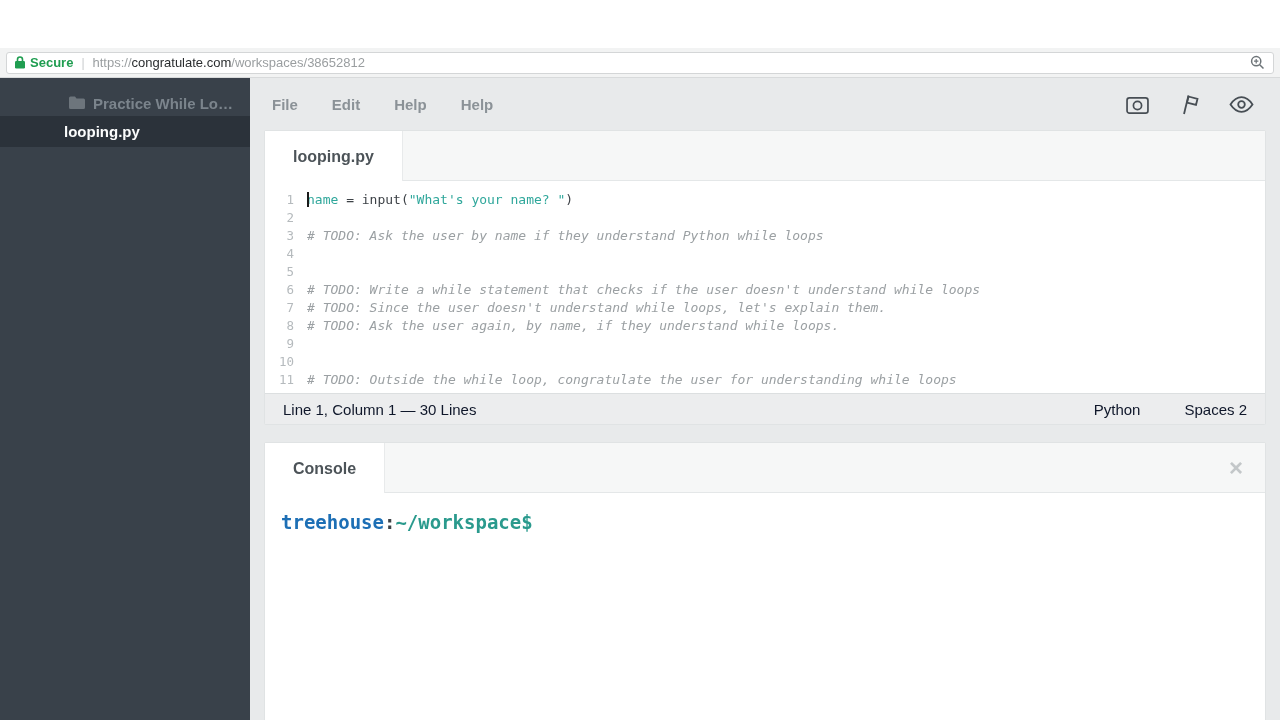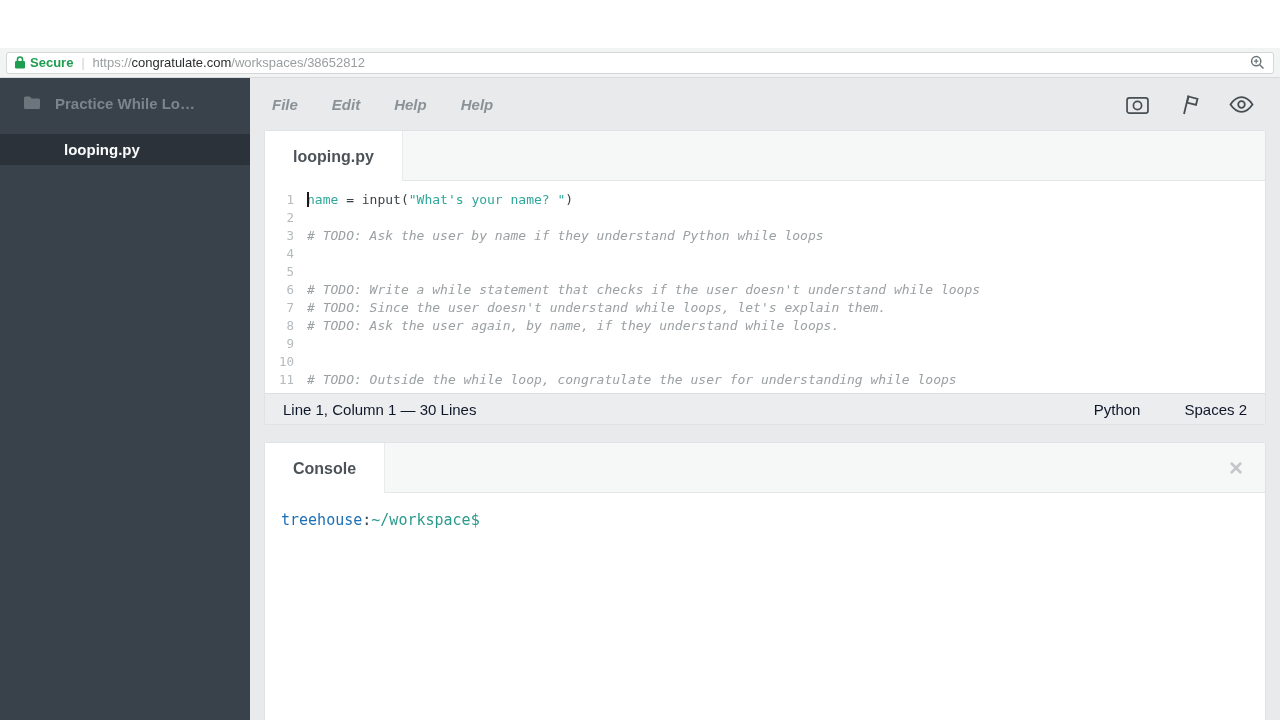--- a/index.html
+++ b/index.html
@@ -16,31 +16,31 @@
   .sep { color:#c9cccd; margin:0 8px; font-size:12px; }
   .scheme,.path { color:#9a9ea0; }
   .domain { color:#2a2d2f; }
   .zoom { margin-left:auto; display:flex; align-items:center; }
 
   
   .app { display:flex; height:690px; }
 
   
   .sidebar { width:250px; flex:none; background:#39414a; height:682px; }
-  .project-row { display:flex; align-items:center; gap:15px; padding:17px 10px 22px 24px;
+  .project-row { display:flex; align-items:center; gap:8px; padding:17px 10px 4px 24px;
                  color:#7b848c; font-weight:bold; font-size:15px; cursor:default;
-                 white-space:nowrap; overflow:hidden; }
+                 white-space:nowrap; overflow:hidden;margin-left:45px; }
   .file-row { height:31px; display:flex; align-items:center; padding-left:64px;
               background:#2b323a; color:#fbfcfc; font-weight:bold; font-size:15px; }
 
   
   .main { flex:1; background:#e8eaeb; display:flex; flex-direction:column; padding:0 14px; overflow:hidden; }
   .menubar { height:52px; display:flex; align-items:center; gap:34px; padding-left:8px;
              color:#8b9297; font-size:15px; font-weight:bold; }
-  .menu-item { cursor:default;font-style:italic; }
+  .menu-item { cursor:default; }
   .toolbar-icons { margin-left:auto; display:flex; gap:30px; align-items:center; padding-right:12px; }
   .toolbar-icons span { display:flex; align-items:center; }
 
   .card { background:#fff; border:1px solid #e0e3e4; border-radius:2px; display:flex; flex-direction:column; }
 
   
   .tabbar { height:50px; background:#f6f7f7; display:flex; border-bottom:1px solid #e4e7e8; flex:none; }
   .tab { height:51px; margin-bottom:-1px; background:#fff; padding:0 28px; display:flex; align-items:center;
          font-weight:bold; font-size:16px; color:#4c5358; border-right:1px solid #e8eaeb; }
   .tab-close { margin-left:auto; display:flex; align-items:center; padding-right:22px;
@@ -61,21 +61,21 @@
             vertical-align:middle; margin-right:-1.5px; position:relative; top:-1px; }
 
   .statusbar { height:31px; flex:none; background:#ecedee; border-top:1px solid #dcdfe0;
                display:flex; align-items:center; padding:0 18px; font-size:15px; color:#0f172a; }
   .status-right { margin-left:auto; display:flex; gap:44px;justify-content:space-between; }
   .status-right span { cursor:pointer; }
 
   
   .console-card { margin-top:17px; height:306px; }
   .console-body { flex:1; background:#fff; padding:18px 16px; }
-  .prompt-line { font-family:"DejaVu Sans Mono", monospace; font-size:15px; font-weight:normal; }
+  .prompt-line { font-family:"DejaVu Sans Mono", monospace; font-size:19px; font-weight:bold; }
   .p-user { color:#1d6fb5; }
   .p-plain { color:#3d4247; }
   .p-path { color:#2a9a8d; }
 </style>
 </head>
 <body>
 
 <div class="browser-bar">
   <div class="url-field">
     <span class="lock">

